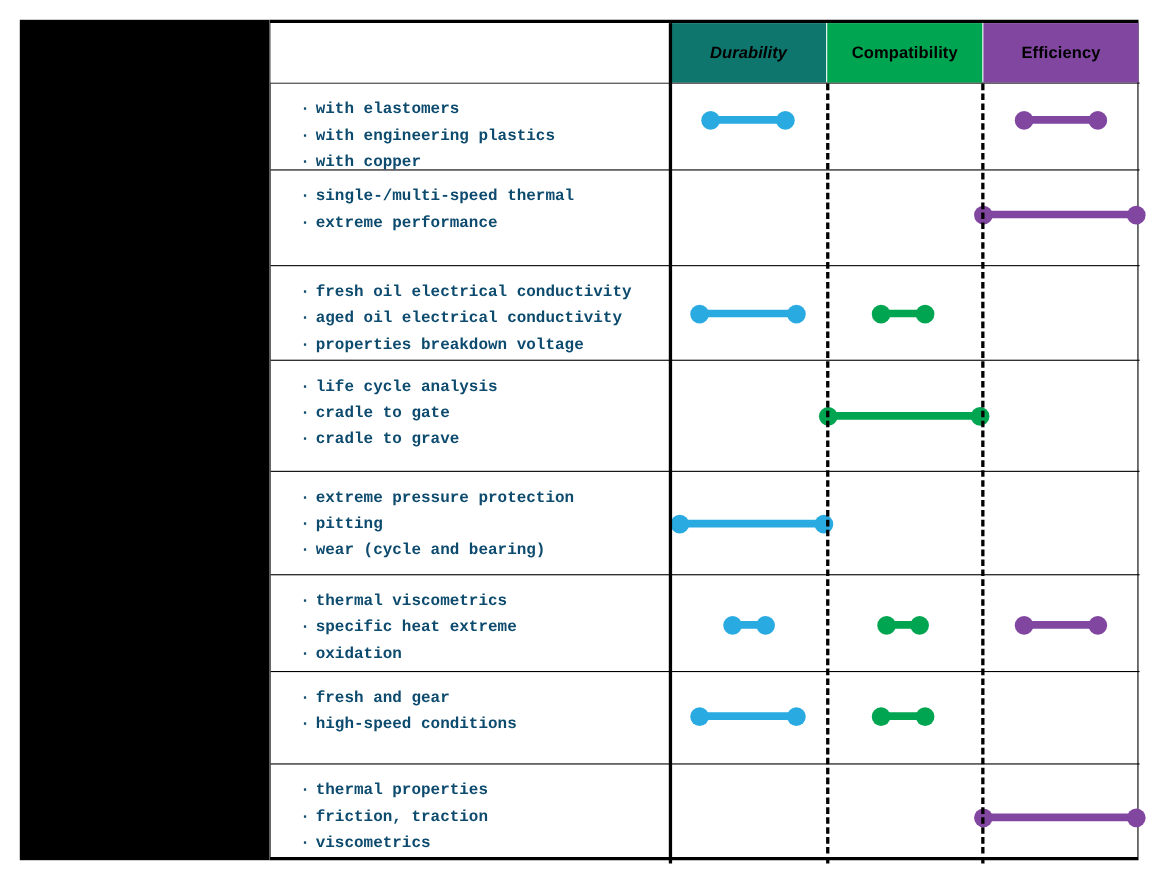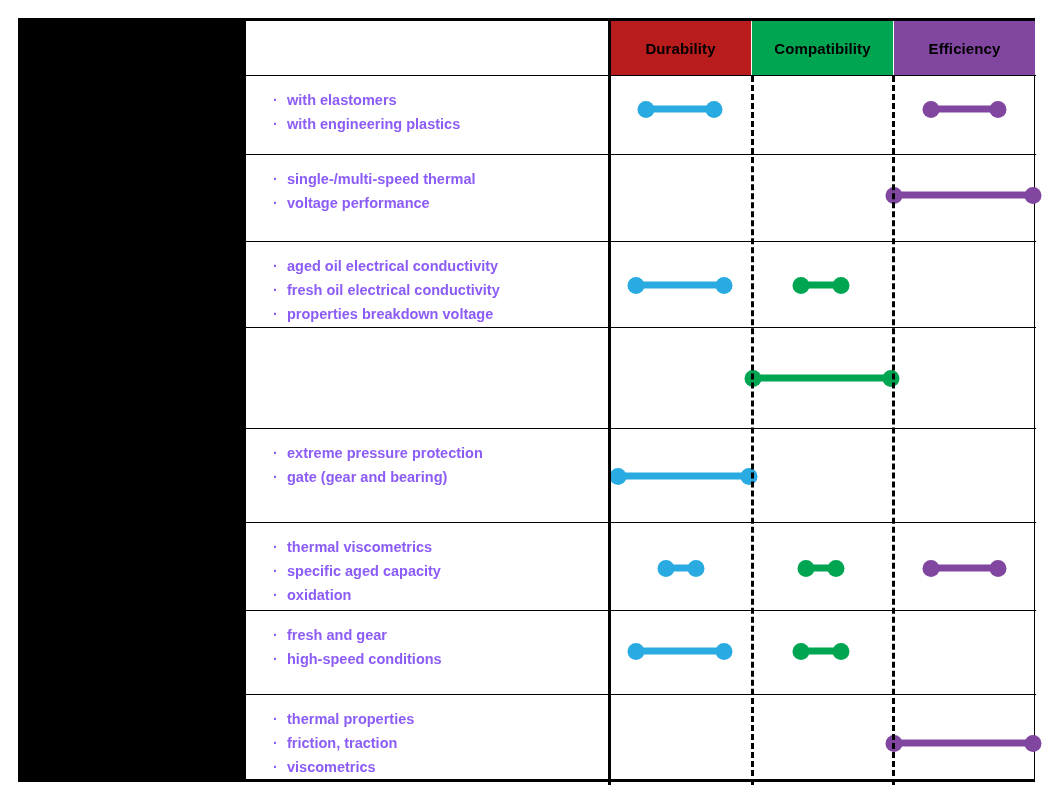--- a/index.html
+++ b/index.html
@@ -82,22 +82,23 @@
 
   .row-label {
     position: absolute;
     left: 0; top: 0;
     width: 362px;
     height: 100%;
     box-sizing: border-box;
     padding: 12px 0 0 27px;
     font-size: 14.5px;
     font-weight: bold;
-    color: #8b5cf6;
+    color: #0c4a6e;
     line-height: 24px;
+    font-family: Liberation Mono, monospace;
   }
   .bullet-line {
     white-space: nowrap;
     display: block;
   }
   .bullet-line::before {
     content: "\00B7";
     display: inline-block;
     width: 14px;
     font-weight: bold;
@@ -153,101 +154,108 @@
 </style>
 </head>
 <body>
 
 <div id="redaction-block"></div>
 
 <div id="matrix">
 
   <div class="hdr-row">
     <div class="hdr-label-cell"></div>
-    <div class="hdr-cell" id="hdr-durability" style="background: #b91c1c;">
+    <div class="hdr-cell" id="hdr-durability" style="background: #0f766e; font-style: italic;">
       <span>Durability</span>
     </div>
     <div class="hdr-cell" id="hdr-compatibility" style="background: rgb(0, 165, 81);">
       <span>Compatibility</span>
     </div>
     <div class="hdr-cell" id="hdr-efficiency" style="background: rgb(128, 70, 160);">
       <span>Efficiency</span>
     </div>
   </div>
 
   <div id="rows-container">
       <div class="row" style="top: 55px; height: 79px;">
         <div class="row-label">
           <span class="bullet-line">with elastomers</span>
           <span class="bullet-line">with engineering plastics</span>
+          <span class="bullet-line">with copper</span>
         </div>
         <div class="plot">
           <div class="dumbbell" style="left: 37px; width: 68px; top: 33px; background: rgb(41, 171, 226);">
             <span class="knob left" style="background: rgb(41, 171, 226);"></span>
             <span class="knob right" style="background: rgb(41, 171, 226);"></span>
           </div>
           <div class="dumbbell" style="left: 322px; width: 67px; top: 33px; background: rgb(128, 70, 160);">
             <span class="knob left" style="background: rgb(128, 70, 160);"></span>
             <span class="knob right" style="background: rgb(128, 70, 160);"></span>
           </div>
         </div>
       </div>
       <div class="row" style="top: 134px; height: 87px;">
         <div class="row-label">
           <span class="bullet-line">single-/multi-speed thermal</span>
-          <span class="bullet-line">voltage performance</span>
+          <span class="bullet-line">extreme performance</span>
         </div>
         <div class="plot">
           <div class="dumbbell" style="left: 285px; width: 139px; top: 40px; background: rgb(128, 70, 160);">
             <span class="knob left" style="background: rgb(128, 70, 160);"></span>
             <span class="knob right" style="background: rgb(128, 70, 160);"></span>
           </div>
         </div>
       </div>
       <div class="row" style="top: 221px; height: 86px;">
         <div class="row-label">
+          <span class="bullet-line">fresh oil electrical conductivity</span>
           <span class="bullet-line">aged oil electrical conductivity</span>
-          <span class="bullet-line">fresh oil electrical conductivity</span>
           <span class="bullet-line">properties breakdown voltage</span>
         </div>
         <div class="plot">
           <div class="dumbbell" style="left: 27px; width: 88px; top: 43px; background: rgb(41, 171, 226);">
             <span class="knob left" style="background: rgb(41, 171, 226);"></span>
             <span class="knob right" style="background: rgb(41, 171, 226);"></span>
           </div>
           <div class="dumbbell" style="left: 192px; width: 40px; top: 43px; background: rgb(0, 165, 81);">
             <span class="knob left" style="background: rgb(0, 165, 81);"></span>
             <span class="knob right" style="background: rgb(0, 165, 81);"></span>
           </div>
         </div>
       </div>
       <div class="row" style="top: 307px; height: 101px;">
+        <div class="row-label">
+          <span class="bullet-line">life cycle analysis</span>
+          <span class="bullet-line">cradle to gate</span>
+          <span class="bullet-line">cradle to grave</span>
+        </div>
         <div class="plot">
           <div class="dumbbell" style="left: 144px; width: 138px; top: 50px; background: rgb(0, 165, 81);">
             <span class="knob left" style="background: rgb(0, 165, 81);"></span>
             <span class="knob right" style="background: rgb(0, 165, 81);"></span>
           </div>
         </div>
       </div>
       <div class="row" style="top: 408px; height: 94px;">
         <div class="row-label">
           <span class="bullet-line">extreme pressure protection</span>
-          <span class="bullet-line">gate (gear and bearing)</span>
+          <span class="bullet-line">pitting</span>
+          <span class="bullet-line">wear (cycle and bearing)</span>
         </div>
         <div class="plot">
           <div class="dumbbell" style="left: 9px; width: 131px; top: 47px; background: rgb(41, 171, 226);">
             <span class="knob left" style="background: rgb(41, 171, 226);"></span>
             <span class="knob right" style="background: rgb(41, 171, 226);"></span>
           </div>
         </div>
       </div>
       <div class="row" style="top: 502px; height: 88px;">
         <div class="row-label">
           <span class="bullet-line">thermal viscometrics</span>
-          <span class="bullet-line">specific aged capacity</span>
+          <span class="bullet-line">specific heat extreme</span>
           <span class="bullet-line">oxidation</span>
         </div>
         <div class="plot">
           <div class="dumbbell" style="left: 57px; width: 30px; top: 45px; background: rgb(41, 171, 226);">
             <span class="knob left" style="background: rgb(41, 171, 226);"></span>
             <span class="knob right" style="background: rgb(41, 171, 226);"></span>
           </div>
           <div class="dumbbell" style="left: 197px; width: 30px; top: 45px; background: rgb(0, 165, 81);">
             <span class="knob left" style="background: rgb(0, 165, 81);"></span>
             <span class="knob right" style="background: rgb(0, 165, 81);"></span>

